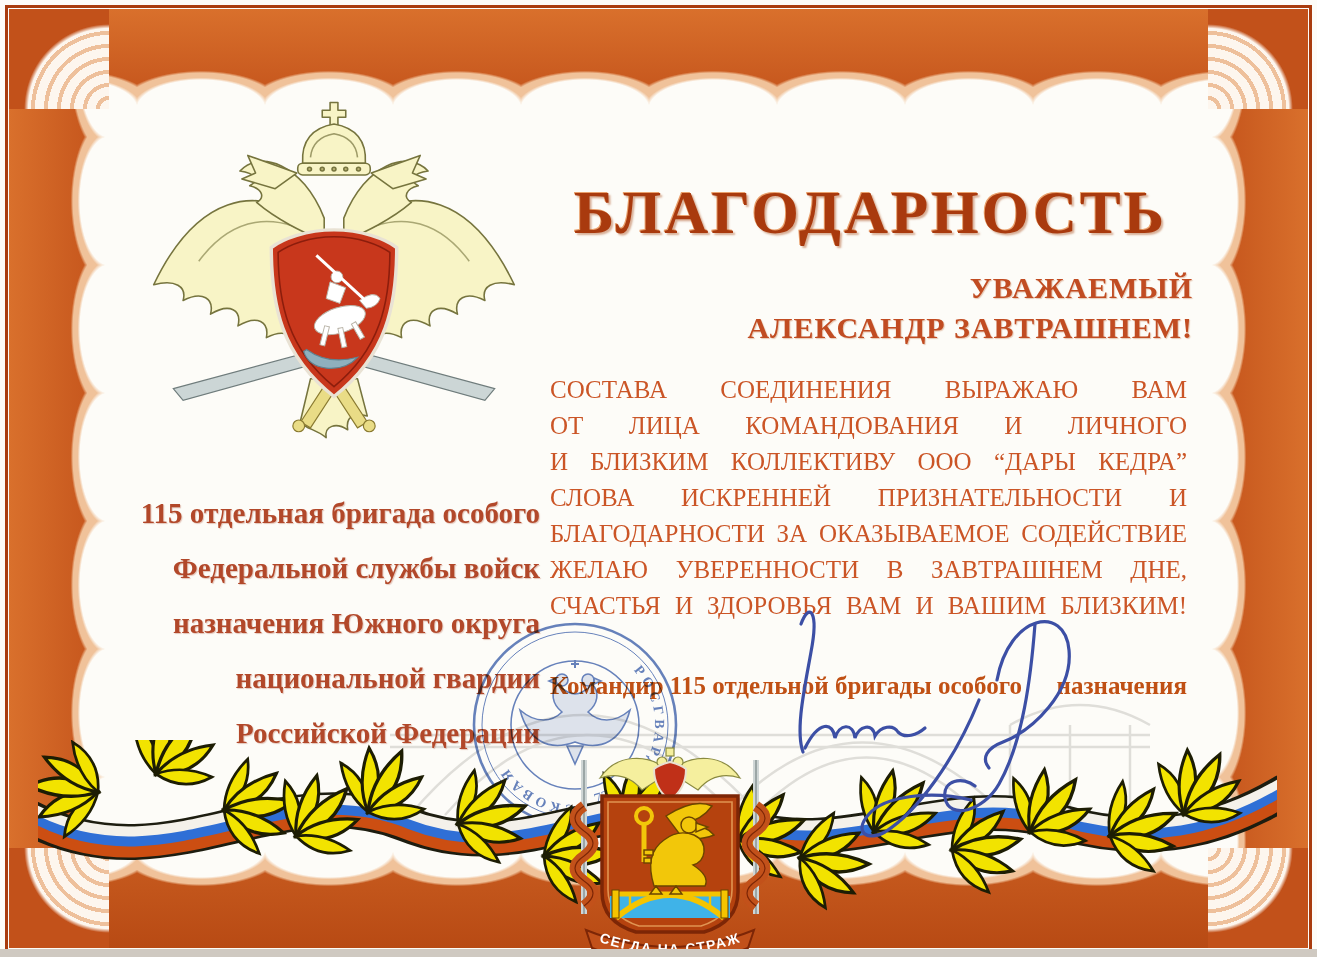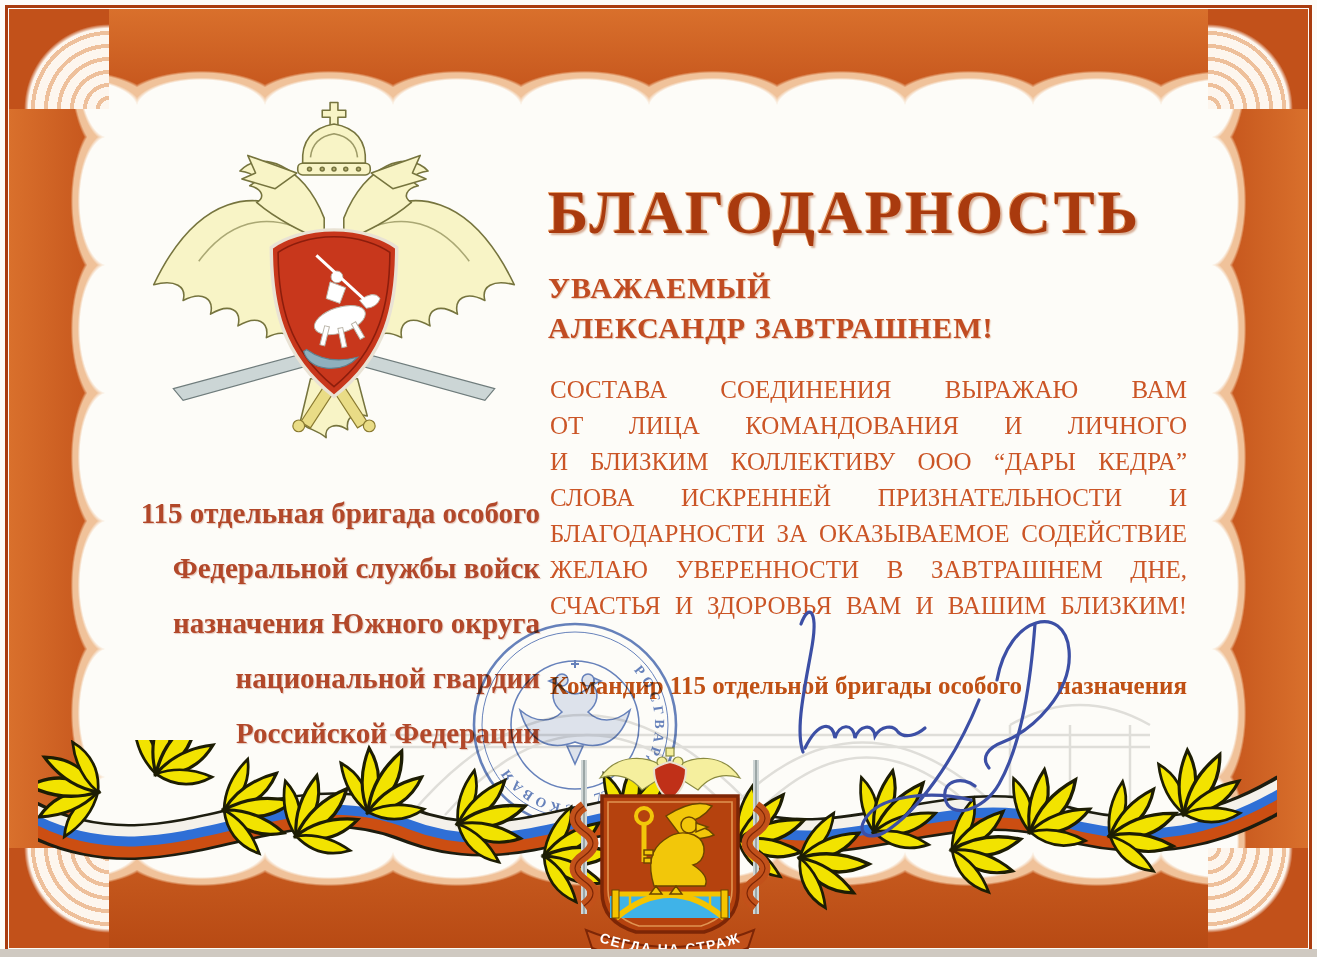--- a/index.html
+++ b/index.html
@@ -40,24 +40,24 @@
   .corner.bl{bottom:9px;left:9px;
     background:radial-gradient(circle at 100% 0%, rgba(0,0,0,0) 0 57%, #c2511a 60%),
                repeating-radial-gradient(circle at 100% 0%, #fdf6ee 0 9px, #eec09b 9px 13px);}
   .corner.br{bottom:9px;right:9px;
     background:radial-gradient(circle at 0% 0%, rgba(0,0,0,0) 0 57%, #c2511a 60%),
                repeating-radial-gradient(circle at 0% 0%, #fdf6ee 0 9px, #eec09b 9px 13px);}
   .scan-edge{position:absolute;left:0;right:0;bottom:0;height:8px;background:#cfc9c1;z-index:9;}
 
   
   .watermark{position:absolute;left:390px;top:575px;z-index:2;opacity:.75;}
-  .title{position:absolute;left:548px;top:178px;width:645px;z-index:4;
+  .title{position:absolute;left:548px;top:178px;width:645px;text-align:center;z-index:4;
     font-size:61px;font-weight:bold;letter-spacing:3px;color:#a93a0e;
     text-shadow:2px 2px 2px rgba(170,80,30,.45), -1px -1px 0 #e9a06c;}
-  .salutation{position:absolute;left:548px;top:268px;width:645px;text-align:left;z-index:4;
+  .salutation{position:absolute;left:548px;top:268px;width:645px;text-align:right;z-index:4;
     font-size:30px;font-weight:bold;letter-spacing:1px;color:#c14c22;line-height:40px;
     text-shadow:1px 1px 1px rgba(190,100,50,.35);}
   .body-block{position:absolute;left:550px;top:372px;width:637px;z-index:4;}
   .jl{font-size:25px;color:#cb5526;line-height:36px;text-align:justify;text-align-last:justify;}
   .issuer{position:absolute;left:88px;top:486px;width:452px;text-align:right;z-index:4;
     font-size:29px;font-weight:bold;color:#b2482a;line-height:55px;
     text-shadow:1px 1px 1px rgba(170,70,40,.3);}
   .signrow{position:absolute;left:550px;width:637px;z-index:4;display:flex;justify-content:space-between;
     font-size:25px;font-weight:bold;color:#c05014;gap:16px;}
   .signrow.r1{top:672px;}

